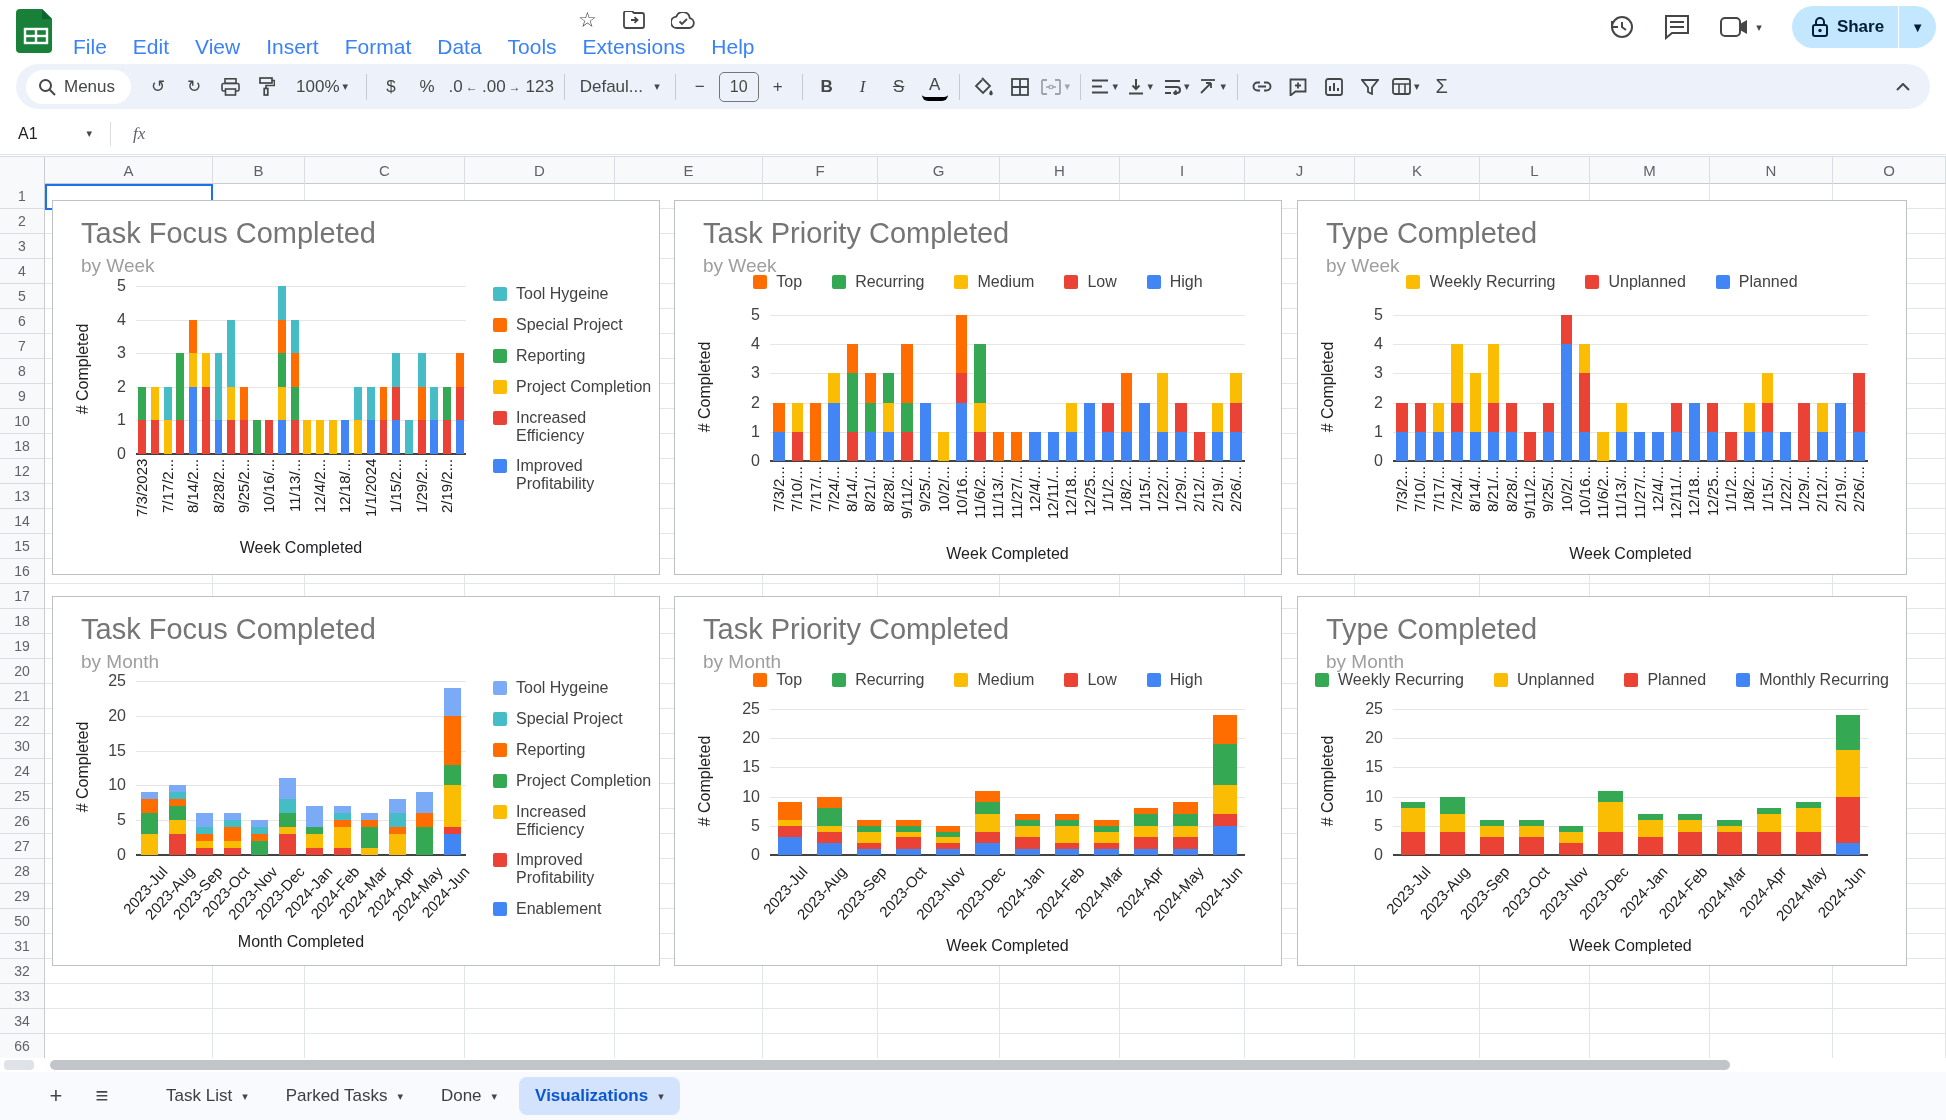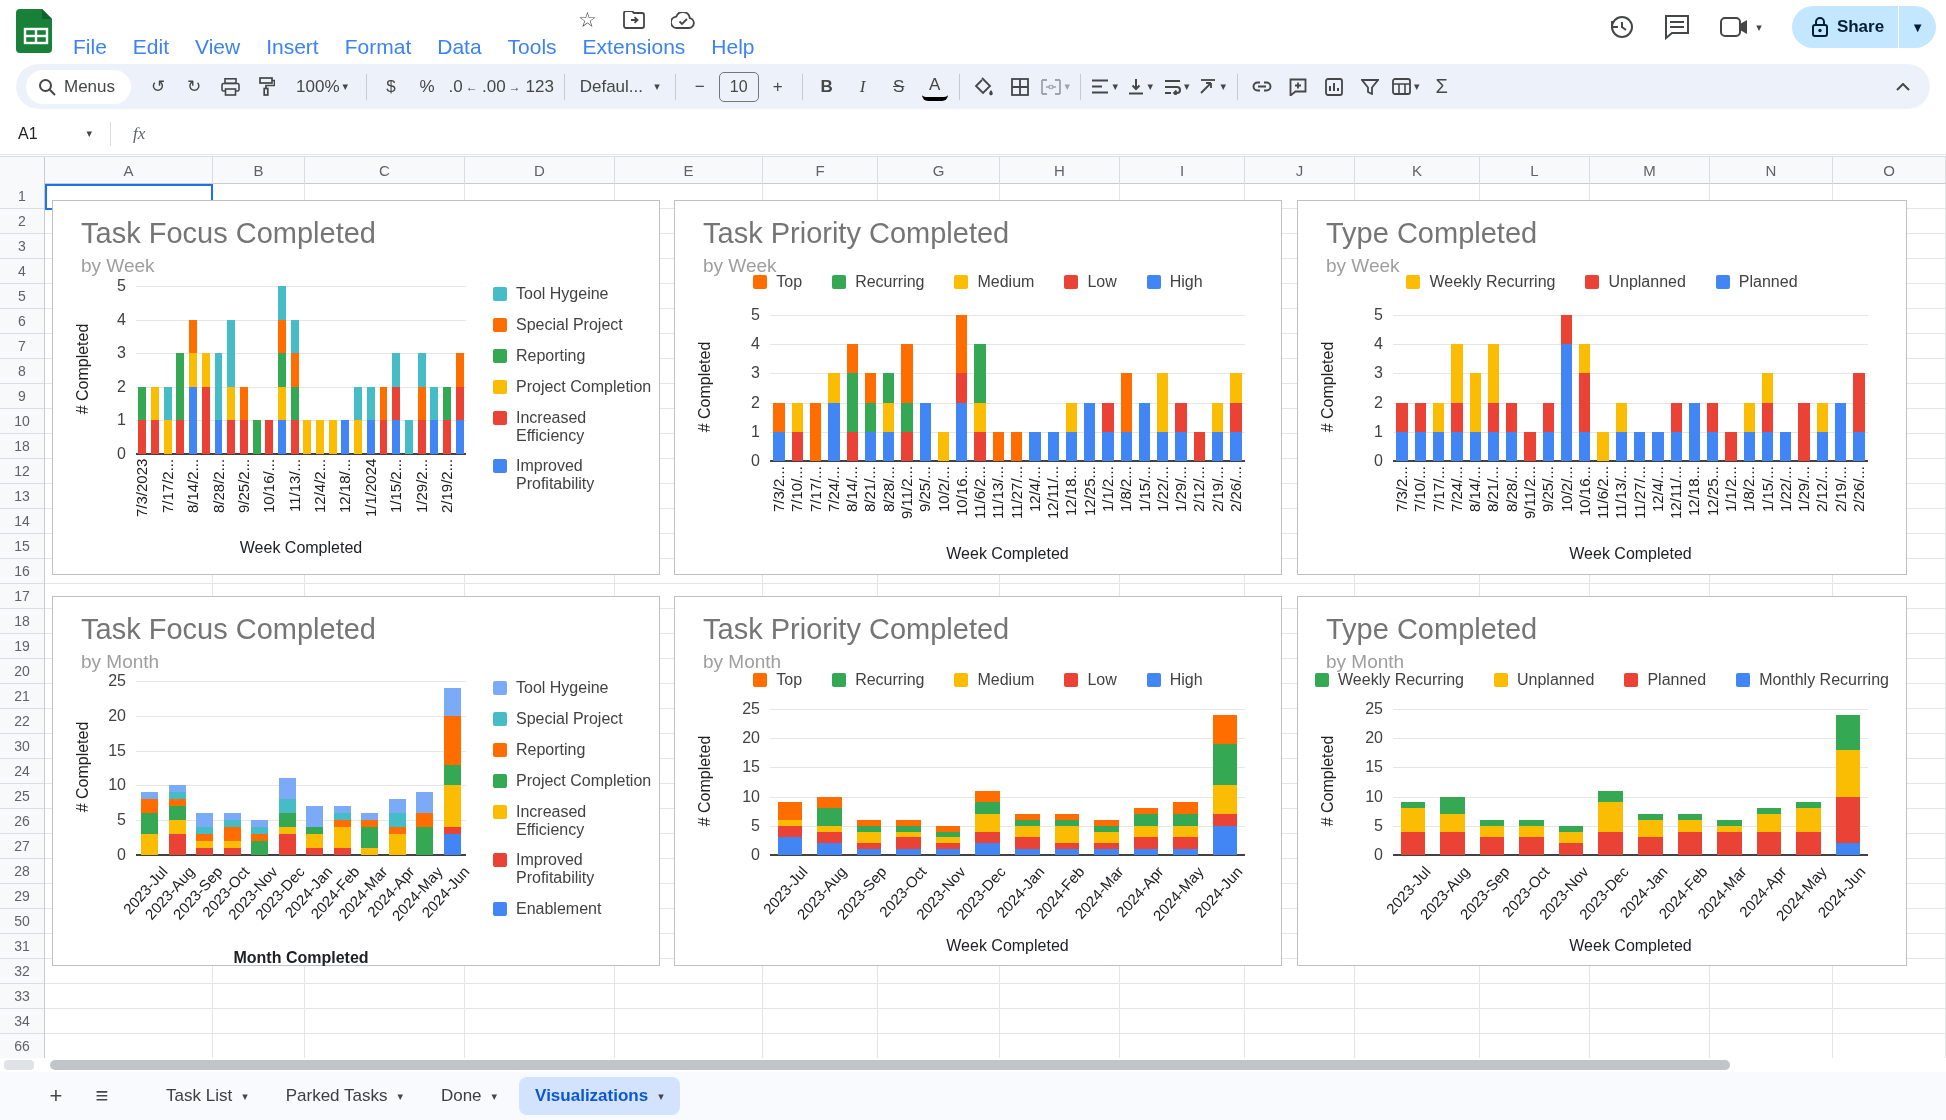--- a/index.html
+++ b/index.html
@@ -821,21 +821,21 @@
         <div class="xlab-s" style="left: 159.75px; top: 266px;">2023-Sep</div>
         <div class="xlab-s" style="left: 187.25px; top: 266px;">2023-Oct</div>
         <div class="xlab-s" style="left: 214.75px; top: 266px;">2023-Nov</div>
         <div class="xlab-s" style="left: 242.25px; top: 266px;">2023-Dec</div>
         <div class="xlab-s" style="left: 269.75px; top: 266px;">2024-Jan</div>
         <div class="xlab-s" style="left: 297.25px; top: 266px;">2024-Feb</div>
         <div class="xlab-s" style="left: 324.75px; top: 266px;">2024-Mar</div>
         <div class="xlab-s" style="left: 352.25px; top: 266px;">2024-Apr</div>
         <div class="xlab-s" style="left: 379.75px; top: 266px;">2024-May</div>
         <div class="xlab-s" style="left: 407.25px; top: 266px;">2024-Jun</div>
-        <div class="axis-x" style="left: 83px; width: 330px; top: 352px; font-weight: bold;">Month Completed</div>
+        <div class="axis-x" style="left: 83px; width: 330px; top: 336px;">Month Completed</div>
         <div class="axis-y" style="left: -57px; top: 161px; width: 174px;"># Completed</div>
       </div>
       <div class="chart-card" style="left: 674px; top: 596px; width: 608px; height: 370px;">
         <div class="c-title">Task Priority Completed</div>
         <div class="c-sub">by Month</div>
         <div class="leg-top" style="top: 74px;">
           <div class="leg-item">
             <div class="leg-sw" style="background: rgb(255, 109, 1);"></div>
             <div>Top</div>
           </div>

